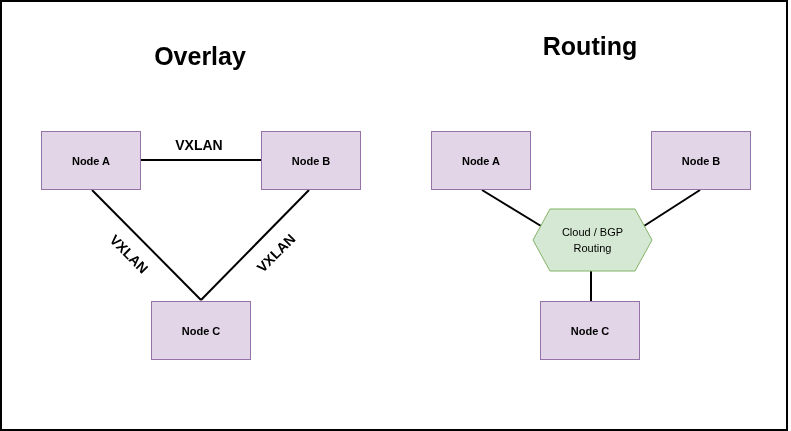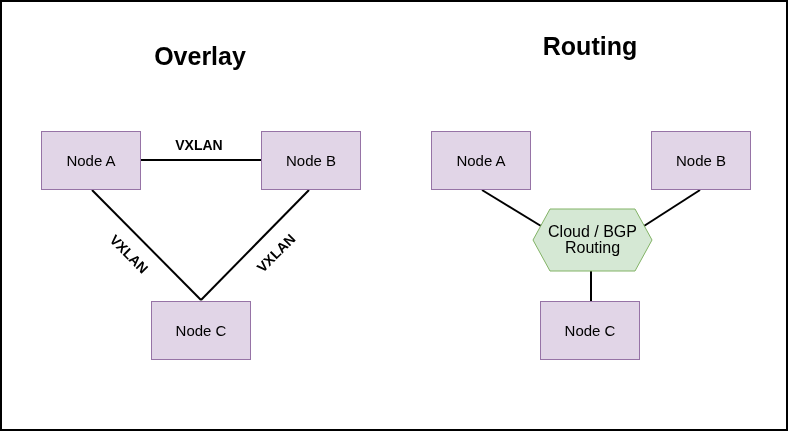--- a/index.html
+++ b/index.html
@@ -41,23 +41,24 @@
     white-space: nowrap;
   }
   .node {
     position: absolute;
     width: 100px; height: 59px;
     background: var(--node-fill);
     border: 1px solid var(--node-stroke);
     display: flex; align-items: center; justify-content: center;
   }
   .node .label {
-    font-size: 15px;
+    font-size: 11px;
     color: var(--text);
     text-align: center;
+    font-weight: bold;
   }
   .edge-label {
     position: absolute;
     width: 80px; height: 16px;
     text-align: center;
     font-size: 14px;
     font-weight: bold;
     color: var(--text);
     line-height: 16px;
     white-space: nowrap;
@@ -65,21 +66,21 @@
   .rot45  { transform: rotate(45deg); }
   .rot-45 { transform: rotate(-45deg); }
   .hub-label-wrap {
     position: absolute;
     left: 531px; top: 207px;
     width: 119px; height: 62px;
     display: flex; align-items: center; justify-content: center;
   }
   .hub-label {
     max-width: 100px;
-    font-size: 16px;
+    font-size: 11px;
     line-height: 16px;
     text-align: center;
     color: var(--text);
   }
   line.edge { stroke: var(--line); stroke-width: 2; }
   polygon.hub { fill: var(--hub-fill); stroke: var(--hub-stroke); stroke-width: 1; }
 </style>
 </head>
 <body>
 

